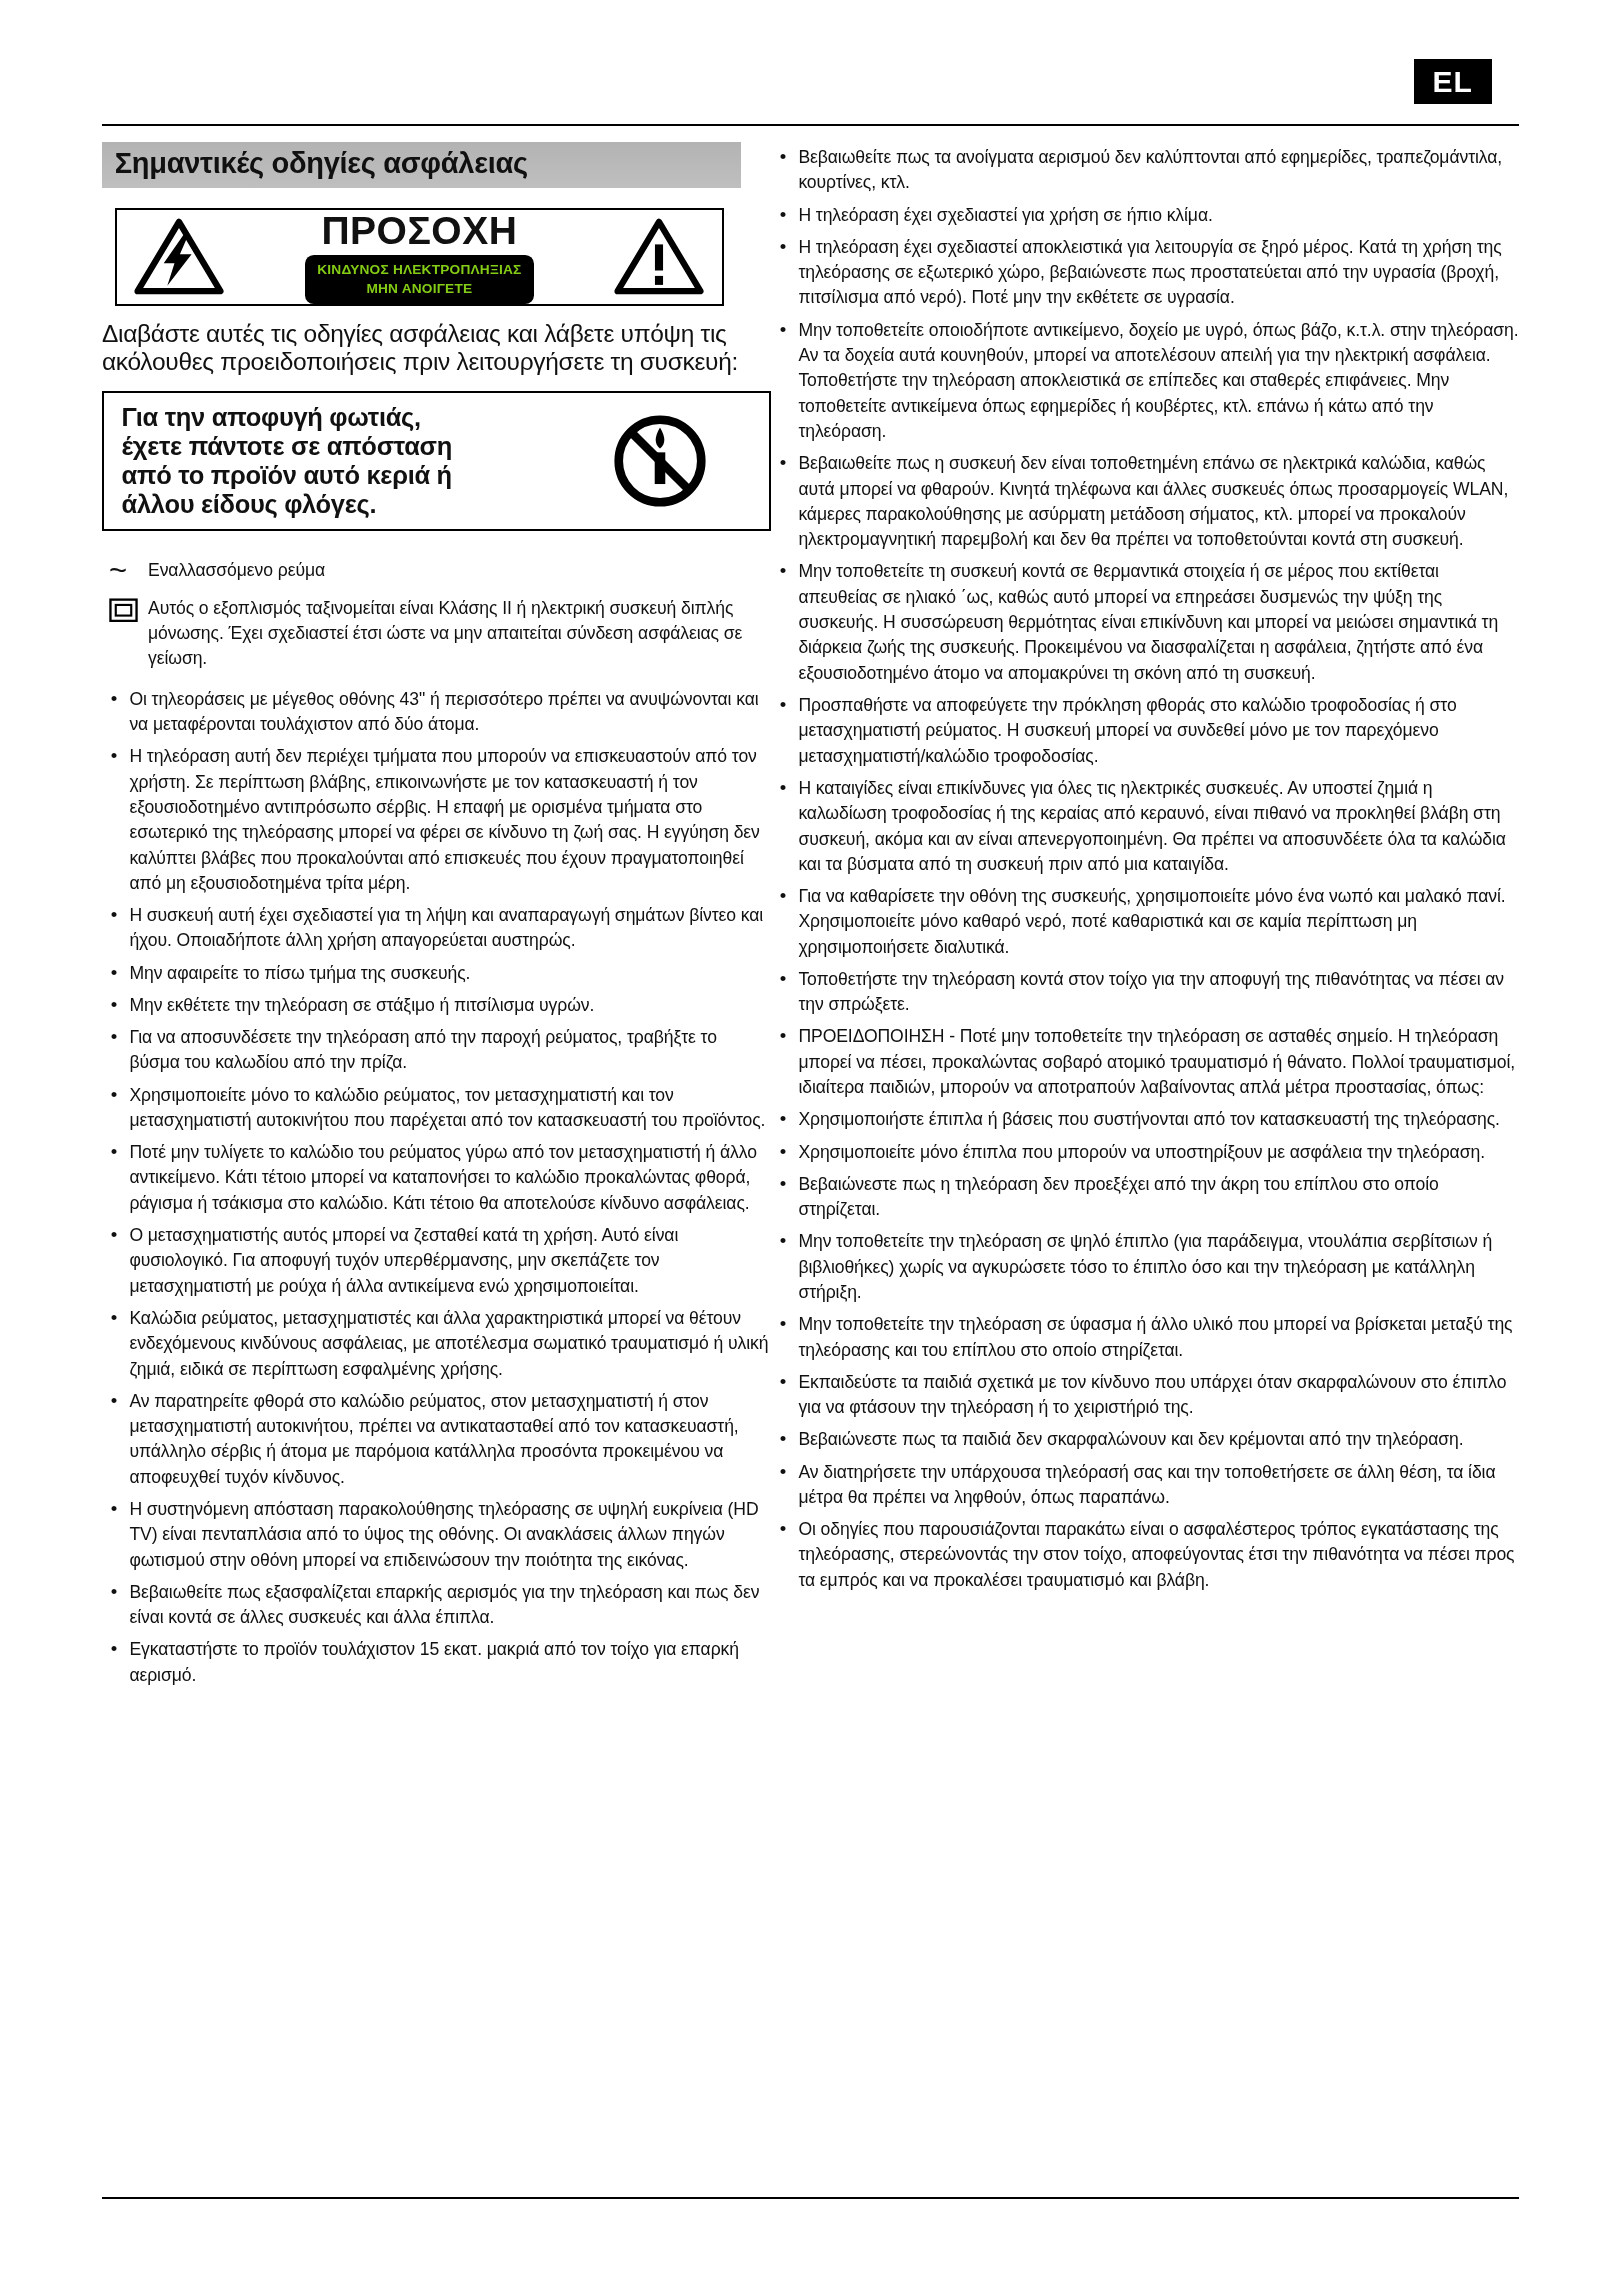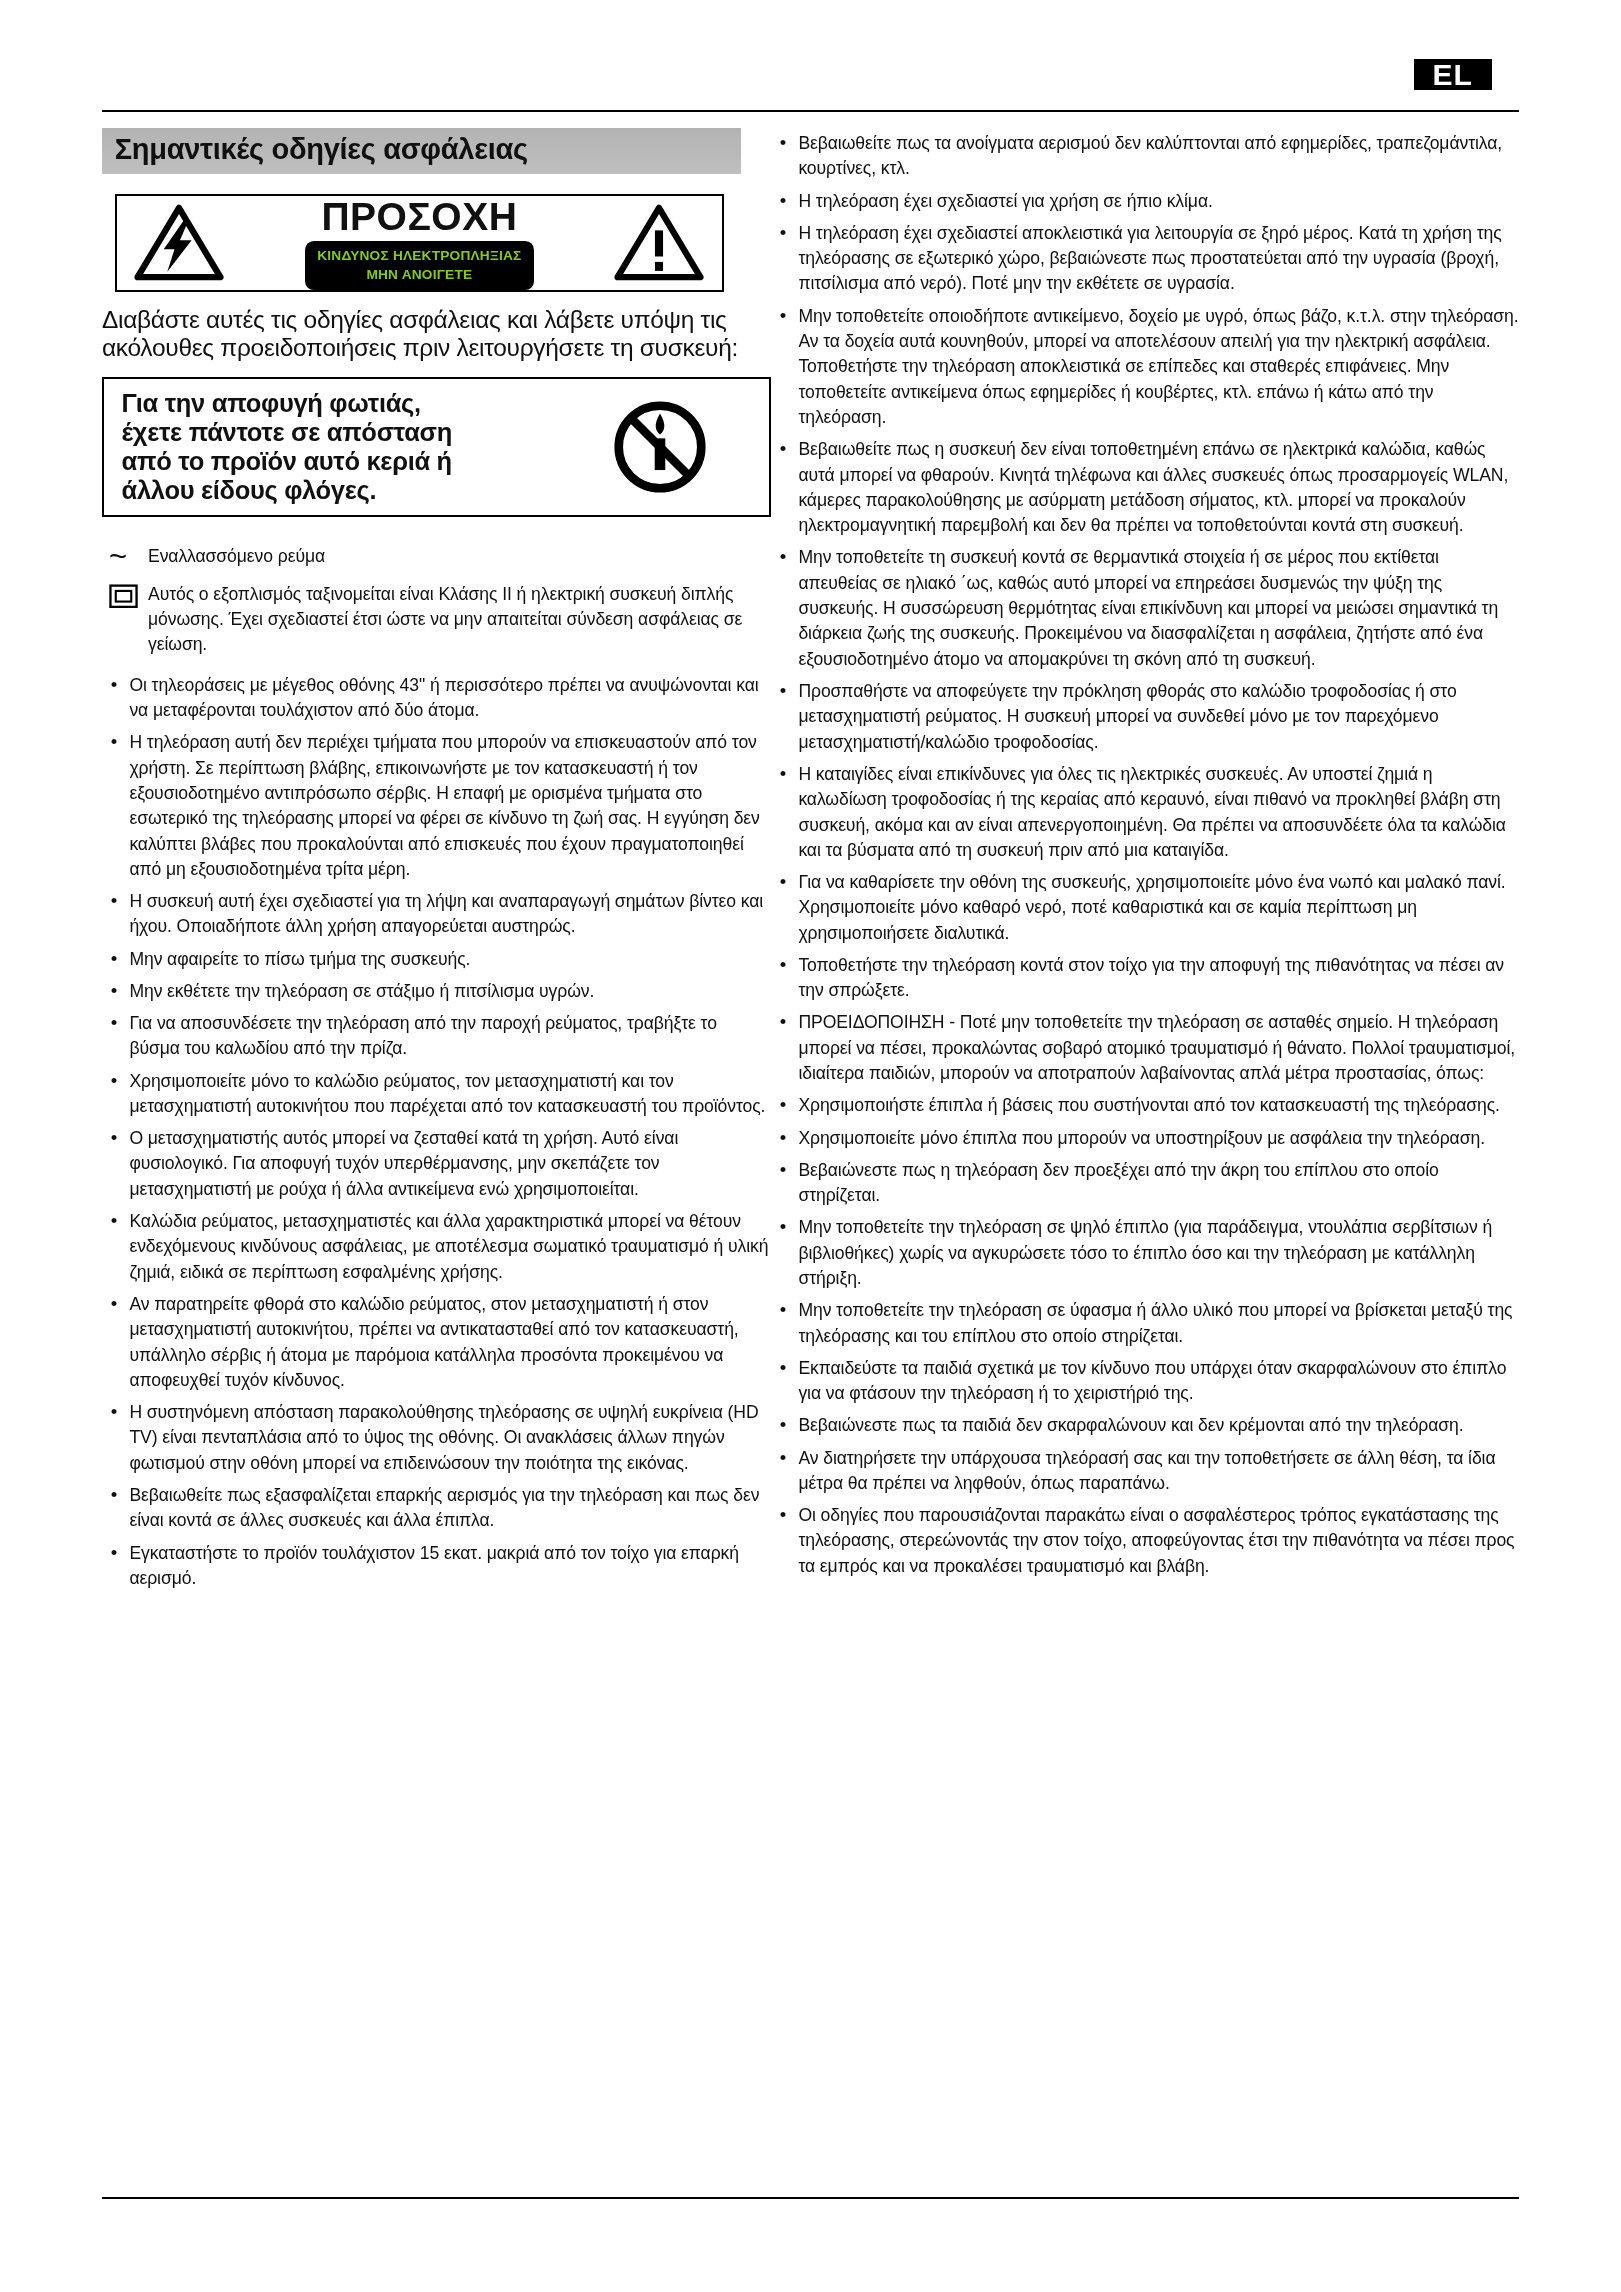--- a/index.html
+++ b/index.html
@@ -8,21 +8,21 @@
     width:1621px; height:2293px; position:relative;
     font-family:"Liberation Sans", sans-serif;
     color:#111; overflow:hidden;
   }
   .page { position:absolute; inset:0; padding:0 102px; }
 
   
   .topbar { display:flex; justify-content:flex-end; padding-top:59px; }
   .el-badge {
     background:#000; color:#fff; font-weight:bold; font-size:30px;
-    width:78px; height:31px; display:flex; align-items:center; justify-content:center;
+    width:78px; height:45px; display:flex; align-items:center; justify-content:center;
     margin-right:27.4px; letter-spacing:1px;
   }
   .top-rule { height:2.9px; background:#000; margin-top:19.6px; }
 
   
   .columns { display:flex; margin-top:15.7px; align-items:flex-start; }
   .col-left { width:669px; flex:none; }
   .col-right { flex:1; min-width:0; }
 
   
@@ -149,20 +149,21 @@
       </div>
 
       <ul class="bullets">
           <li>Οι τηλεοράσεις με μέγεθος οθόνης 43" ή περισσότερο πρέπει να ανυψώνονται και να μεταφέρονται τουλάχιστον από δύο άτομα.</li>
           <li>Η τηλεόραση αυτή δεν περιέχει τμήματα που μπορούν να επισκευαστούν από τον χρήστη. Σε περίπτωση βλάβης, επικοινωνήστε με τον κατασκευαστή ή τον εξουσιοδοτημένο αντιπρόσωπο σέρβις. Η επαφή με ορισμένα τμήματα στο εσωτερικό της τηλεόρασης μπορεί να φέρει σε κίνδυνο τη ζωή σας. Η εγγύηση δεν καλύπτει βλάβες που προκαλούνται από επισκευές που έχουν πραγματοποιηθεί από μη εξουσιοδοτημένα τρίτα μέρη.</li>
           <li>Η συσκευή αυτή έχει σχεδιαστεί για τη λήψη και αναπαραγωγή σημάτων βίντεο και ήχου. Οποιαδήποτε άλλη χρήση απαγορεύεται αυστηρώς.</li>
           <li>Μην αφαιρείτε το πίσω τμήμα της συσκευής.</li>
           <li>Μην εκθέτετε την τηλεόραση σε στάξιμο ή πιτσίλισμα υγρών.</li>
           <li>Για να αποσυνδέσετε την τηλεόραση από την παροχή ρεύματος, τραβήξτε το βύσμα του καλωδίου από την πρίζα.</li>
           <li>Χρησιμοποιείτε μόνο το καλώδιο ρεύματος, τον μετασχηματιστή και τον μετασχηματιστή αυτοκινήτου που παρέχεται από τον κατασκευαστή του προϊόντος.</li>
+          <li>Ποτέ μην τυλίγετε το καλώδιο του ρεύματος γύρω από τον μετασχηματιστή ή άλλο αντικείμενο. Κάτι τέτοιο μπορεί να καταπονήσει το καλώδιο προκαλώντας φθορά, ράγισμα ή τσάκισμα στο καλώδιο. Κάτι τέτοιο θα αποτελούσε κίνδυνο ασφάλειας.</li>
           <li>Ο μετασχηματιστής αυτός μπορεί να ζεσταθεί κατά τη χρήση. Αυτό είναι φυσιολογικό. Για αποφυγή τυχόν υπερθέρμανσης, μην σκεπάζετε τον μετασχηματιστή με ρούχα ή άλλα αντικείμενα ενώ χρησιμοποιείται.</li>
           <li>Καλώδια ρεύματος, μετασχηματιστές και άλλα χαρακτηριστικά μπορεί να θέτουν ενδεχόμενους κινδύνους ασφάλειας, με αποτέλεσμα σωματικό τραυματισμό ή υλική ζημιά, ειδικά σε περίπτωση εσφαλμένης χρήσης.</li>
           <li>Αν παρατηρείτε φθορά στο καλώδιο ρεύματος, στον μετασχηματιστή ή στον μετασχηματιστή αυτοκινήτου, πρέπει να αντικατασταθεί από τον κατασκευαστή, υπάλληλο σέρβις ή άτομα με παρόμοια κατάλληλα προσόντα προκειμένου να αποφευχθεί τυχόν κίνδυνος.</li>
           <li>Η συστηνόμενη απόσταση παρακολούθησης τηλεόρασης σε υψηλή ευκρίνεια (HD TV) είναι πενταπλάσια από το ύψος της οθόνης. Οι ανακλάσεις άλλων πηγών φωτισμού στην οθόνη μπορεί να επιδεινώσουν την ποιότητα της εικόνας.</li>
           <li>Βεβαιωθείτε πως εξασφαλίζεται επαρκής αερισμός για την τηλεόραση και πως δεν είναι κοντά σε άλλες συσκευές και άλλα έπιπλα.</li>
           <li>Εγκαταστήστε το προϊόν τουλάχιστον 15 εκατ. μακριά από τον τοίχο για επαρκή αερισμό.</li>
         </ul>
 
     </div>
 

